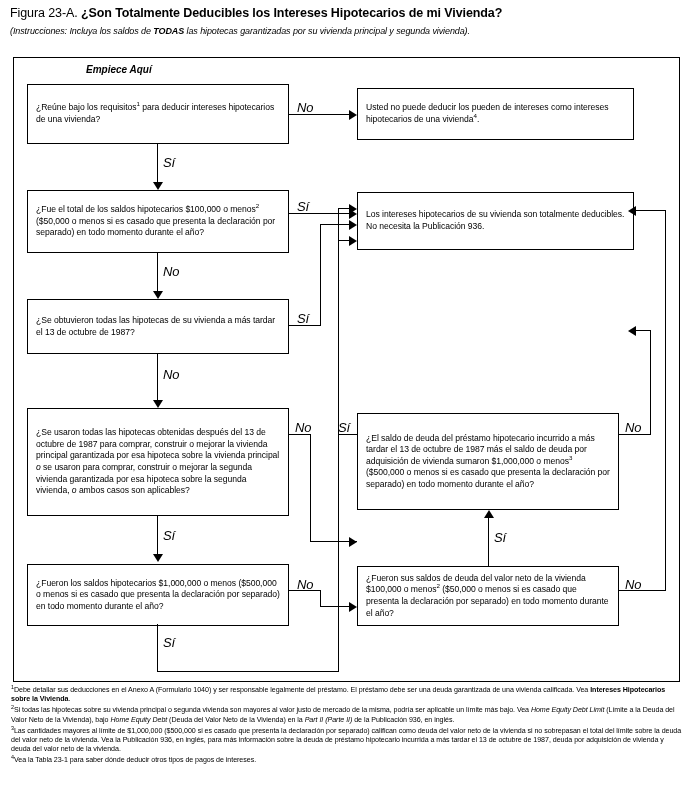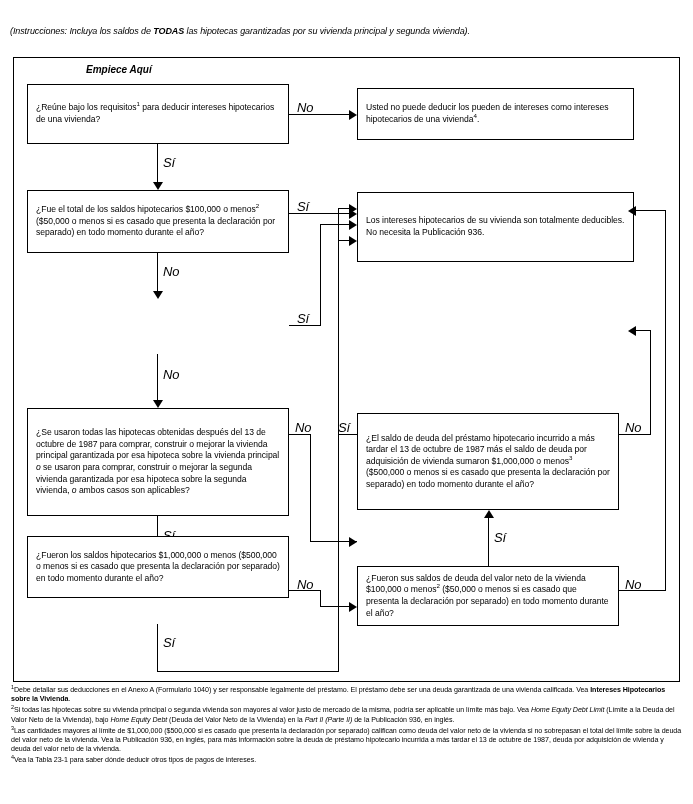--- a/index.html
+++ b/index.html
@@ -59,20 +59,21 @@
   #notes .fn{margin-bottom:1.5px;text-indent:0;}
   #notes .fn sup{font-size:5.4px;vertical-align:super;line-height:0;}
   #notes i{font-style:italic;}
   #notes b{font-weight:700;}
 </style>
 </head>
 <body>
 
 <div class="page">
 
+  <div id="fig-title"><span class="lead">Figura 23-A.</span><span> ¿Son Totalmente Deducibles los Intereses Hipotecarios de mi Vivienda?</span></div>
 
   <div id="fig-sub"><span>(Instrucciones: Incluya los saldos de </span><b>TODAS</b><span> las hipotecas garantizadas por su vivienda principal y segunda vivienda).</span></div>
 
   <div id="chart-frame"></div>
 
   <div class="start-lbl" style="left:86px;top:64px;">Empiece Aquí</div>
 
   <div class="node" style="left:27px;top:84px;width:262px;height:60px;">
     <div class="txt"><span>¿Reúne bajo los requisitos</span><sup>1</sup><span> para deducir intereses hipotecarios de una vivienda?</span></div>
   </div>
@@ -86,32 +87,35 @@
   <div class="lbl" style="left:297px;top:100px;">No</div>
 
   <div class="ln v" style="left:157px;top:144px;height:42px;"></div>
   <div class="arw down" style="left:153px;top:182px;"></div>
   <div class="lbl" style="left:163px;top:155px;">Sí</div>
 
   <div class="node" style="left:27px;top:190px;width:262px;height:63px;">
     <div class="txt"><span>¿Fue el total de los saldos hipotecarios $100,000 o menos</span><sup>2</sup><span> ($50,000 o menos si es casado que presenta la declaración por separado) en todo momento durante el año?</span></div>
   </div>
 
-  <div class="node" style="left:357px;top:192px;width:277px;height:70px;">
+  <div class="node" style="left:357px;top:192px;width:277px;height:58px;">
     <div class="txt">Los intereses hipotecarios de su vivienda son totalmente deducibles. No necesita la Publicación 936.</div>
   </div>
 
   <div class="ln h" style="left:289px;top:213px;width:61px;"></div>
   <div class="arw right" style="left:349px;top:209px;"></div>
   <div class="lbl" style="left:297px;top:199px;">Sí</div>
 
   <div class="ln v" style="left:157px;top:253px;height:42px;"></div>
   <div class="arw down" style="left:153px;top:291px;"></div>
   <div class="lbl" style="left:163px;top:264px;">No</div>
 
+  <div class="node" style="left:27px;top:299px;width:262px;height:55px;">
+    <div class="txt">¿Se obtuvieron todas las hipotecas de su vivienda a más tardar el 13 de octubre de 1987?</div>
+  </div>
 
 
   <div class="ln h" style="left:289px;top:325px;width:32px;"></div>
   <div class="ln v" style="left:320px;top:224px;height:102px;"></div>
   <div class="ln h" style="left:320px;top:224px;width:30px;"></div>
   <div class="arw right" style="left:349px;top:220px;"></div>
   <div class="lbl" style="left:297px;top:311px;">Sí</div>
 
   <div class="ln v" style="left:157px;top:354px;height:50px;"></div>
   <div class="arw down" style="left:153px;top:400px;"></div>
@@ -140,21 +144,21 @@
   <div class="ln v" style="left:157px;top:516px;height:42px;"></div>
   <div class="arw down" style="left:153px;top:554px;"></div>
   <div class="lbl" style="left:163px;top:528px;">Sí</div>
 
   <div class="ln h" style="left:619px;top:434px;width:32px;"></div>
   <div class="ln v" style="left:650px;top:330px;height:105px;"></div>
   <div class="ln h" style="left:636px;top:330px;width:15px;"></div>
   <div class="arw left" style="left:628px;top:326px;"></div>
   <div class="lbl" style="left:625px;top:420px;">No</div>
 
-  <div class="node" style="left:27px;top:536px;width:262px;height:62px;">
+  <div class="node" style="left:27px;top:564px;width:262px;height:62px;">
     <div class="txt">¿Fueron los saldos hipotecarios $1,000,000 o menos ($500,000 o menos si es casado que presenta la declaración por separado) en todo momento durante el año?</div>
   </div>
 
   <div class="node" style="left:357px;top:566px;width:262px;height:60px;">
     <div class="txt"><span>¿Fueron sus saldos de deuda del valor neto de la vivienda $100,000 o menos</span><sup>2</sup><span> ($50,000 o menos si es casado que presenta la declaración por separado) en todo momento durante el año?</span></div>
   </div>
 
   <div class="ln h" style="left:289px;top:590px;width:32px;"></div>
   <div class="ln v" style="left:320px;top:590px;height:16px;"></div>
   <div class="ln h" style="left:320px;top:606px;width:30px;"></div>

